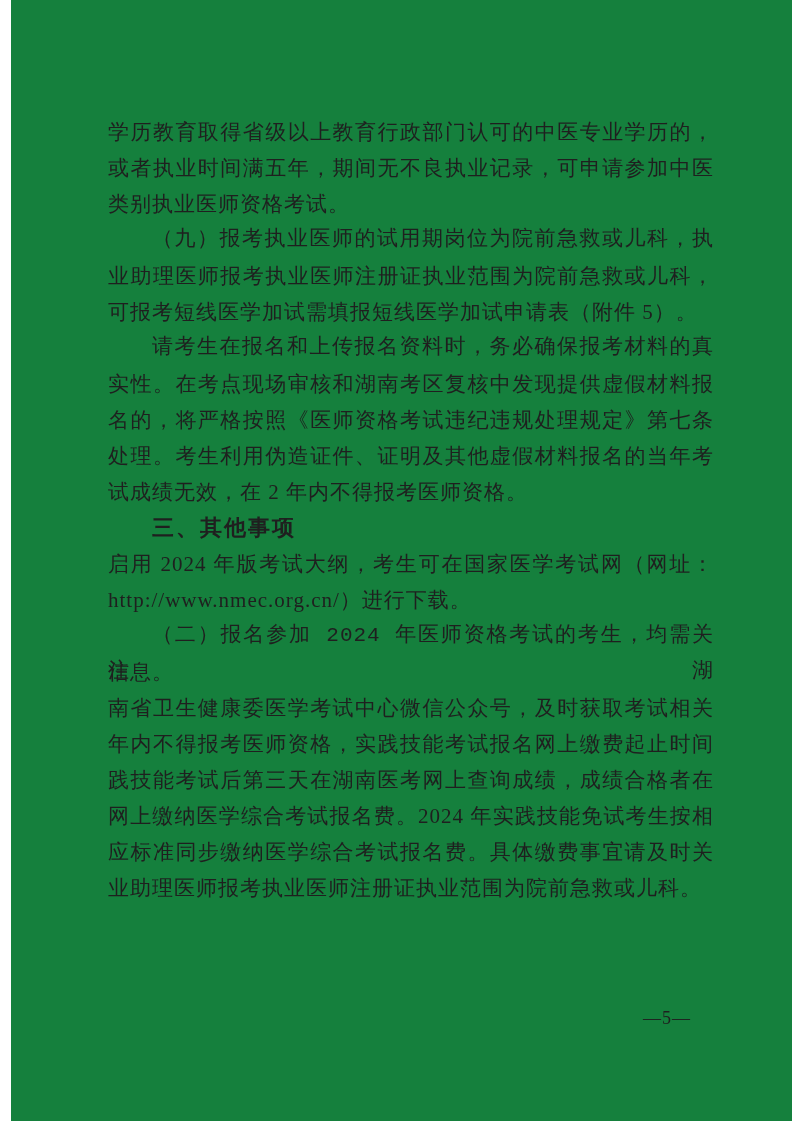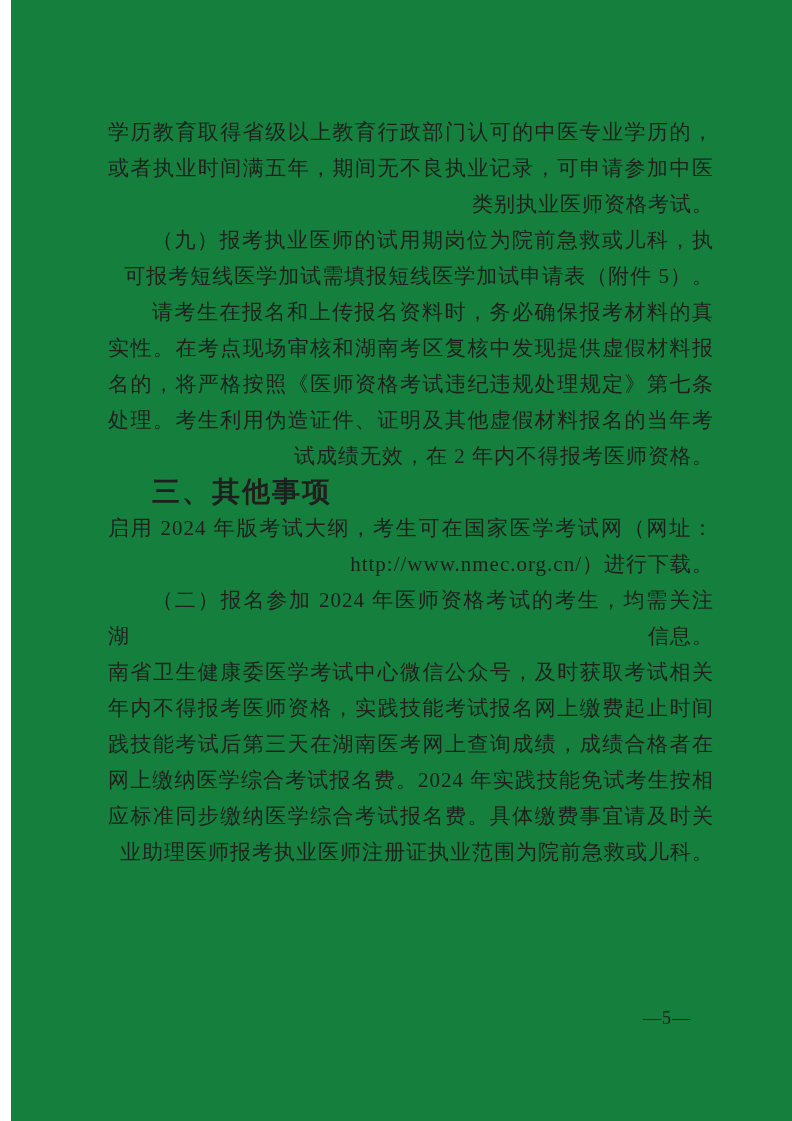--- a/index.html
+++ b/index.html
@@ -21,35 +21,36 @@
     top: 114px;
     width: 606px;
   }
   .ln {
     font-family: "Liberation Serif", "DejaVu Serif", serif;
     font-size: 21px;
     line-height: 36px;
     height: 36px;
     color: #1f1f1f;
     letter-spacing: 1px;
-    text-align: right;
+    text-align: left;
     white-space: normal;
   }
   .full {
     text-align: justify;
     text-align-last: justify;
     -moz-text-align-last: justify;
   }
   .ind {
     text-indent: 44px;
+    font-family: Liberation Mono, monospace;
   }
   .head {
     font-family: "Liberation Sans", "DejaVu Sans", sans-serif;
     font-weight: 700;
-    font-size: 28px;
+    font-size: 22px;
     letter-spacing: 2px;
     text-align: right;
     text-align-last: left;
   }
   .page-num {
     position: absolute;
     top: 1007px;
     right: 112px;
     font-family: "Liberation Serif", "DejaVu Serif", serif;
     font-size: 18px;
@@ -60,20 +61,21 @@
 </style>
 </head>
 <body>
 
 <div class="page">
   <div class="text-block">
     <div class="ln full">学历教育取得省级以上教育行政部门认可的中医专业学历的，</div>
     <div class="ln full">或者执业时间满五年，期间无不良执业记录，可申请参加中医</div>
     <div class="ln">类别执业医师资格考试。</div>
     <div class="ln full ind">（九）报考执业医师的试用期岗位为院前急救或儿科，执</div>
+    <div class="ln full">业助理医师报考执业医师注册证执业范围为院前急救或儿科，</div>
     <div class="ln">可报考短线医学加试需填报短线医学加试申请表（附件 5）。</div>
     <div class="ln full ind">请考生在报名和上传报名资料时，务必确保报考材料的真</div>
     <div class="ln full">实性。在考点现场审核和湖南考区复核中发现提供虚假材料报</div>
     <div class="ln full">名的，将严格按照《医师资格考试违纪违规处理规定》第七条</div>
     <div class="ln full">处理。考生利用伪造证件、证明及其他虚假材料报名的当年考</div>
     <div class="ln">试成绩无效，在 2 年内不得报考医师资格。</div>
     <div class="ln head ind">三、其他事项</div>
     <div class="ln full">启用 2024 年版考试大纲，考生可在国家医学考试网（网址：</div>
     <div class="ln">http://www.nmec.org.cn/）进行下载。</div>
     <div class="ln full ind">（二）报名参加 2024 年医师资格考试的考生，均需关注湖</div>

